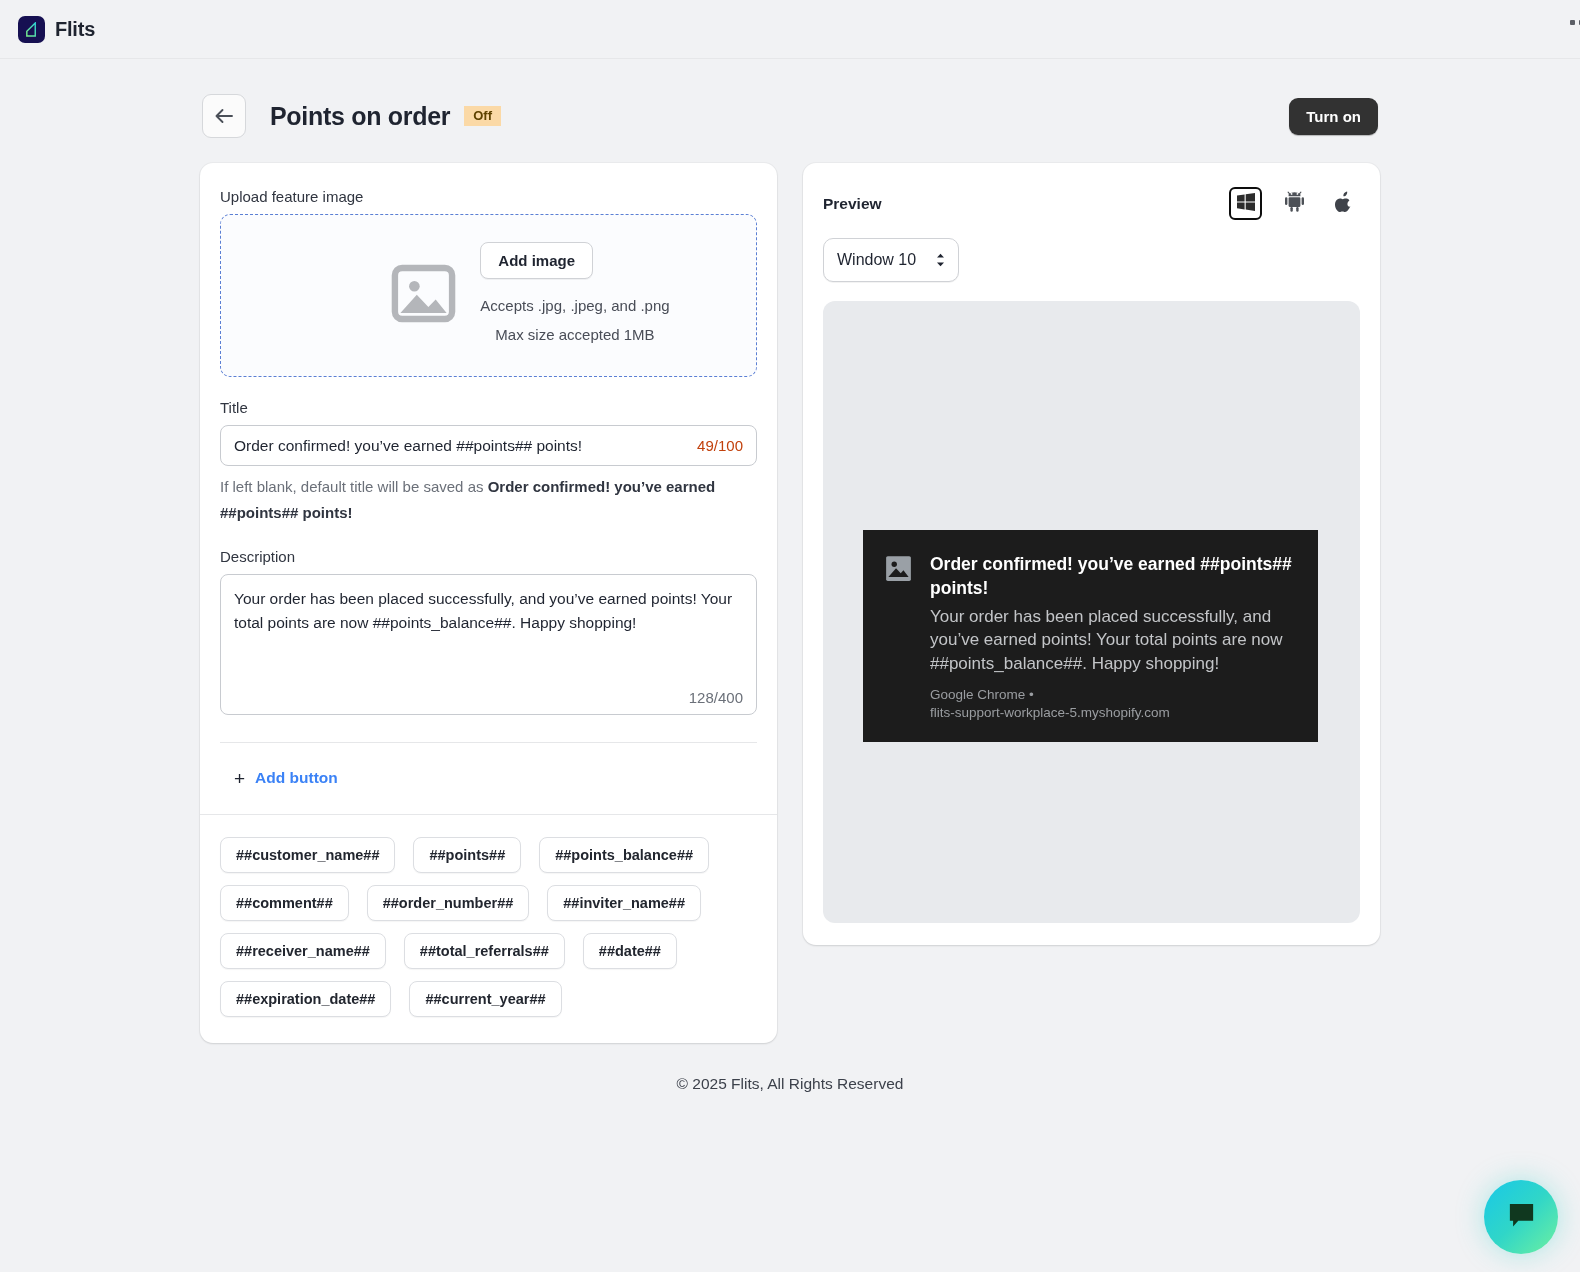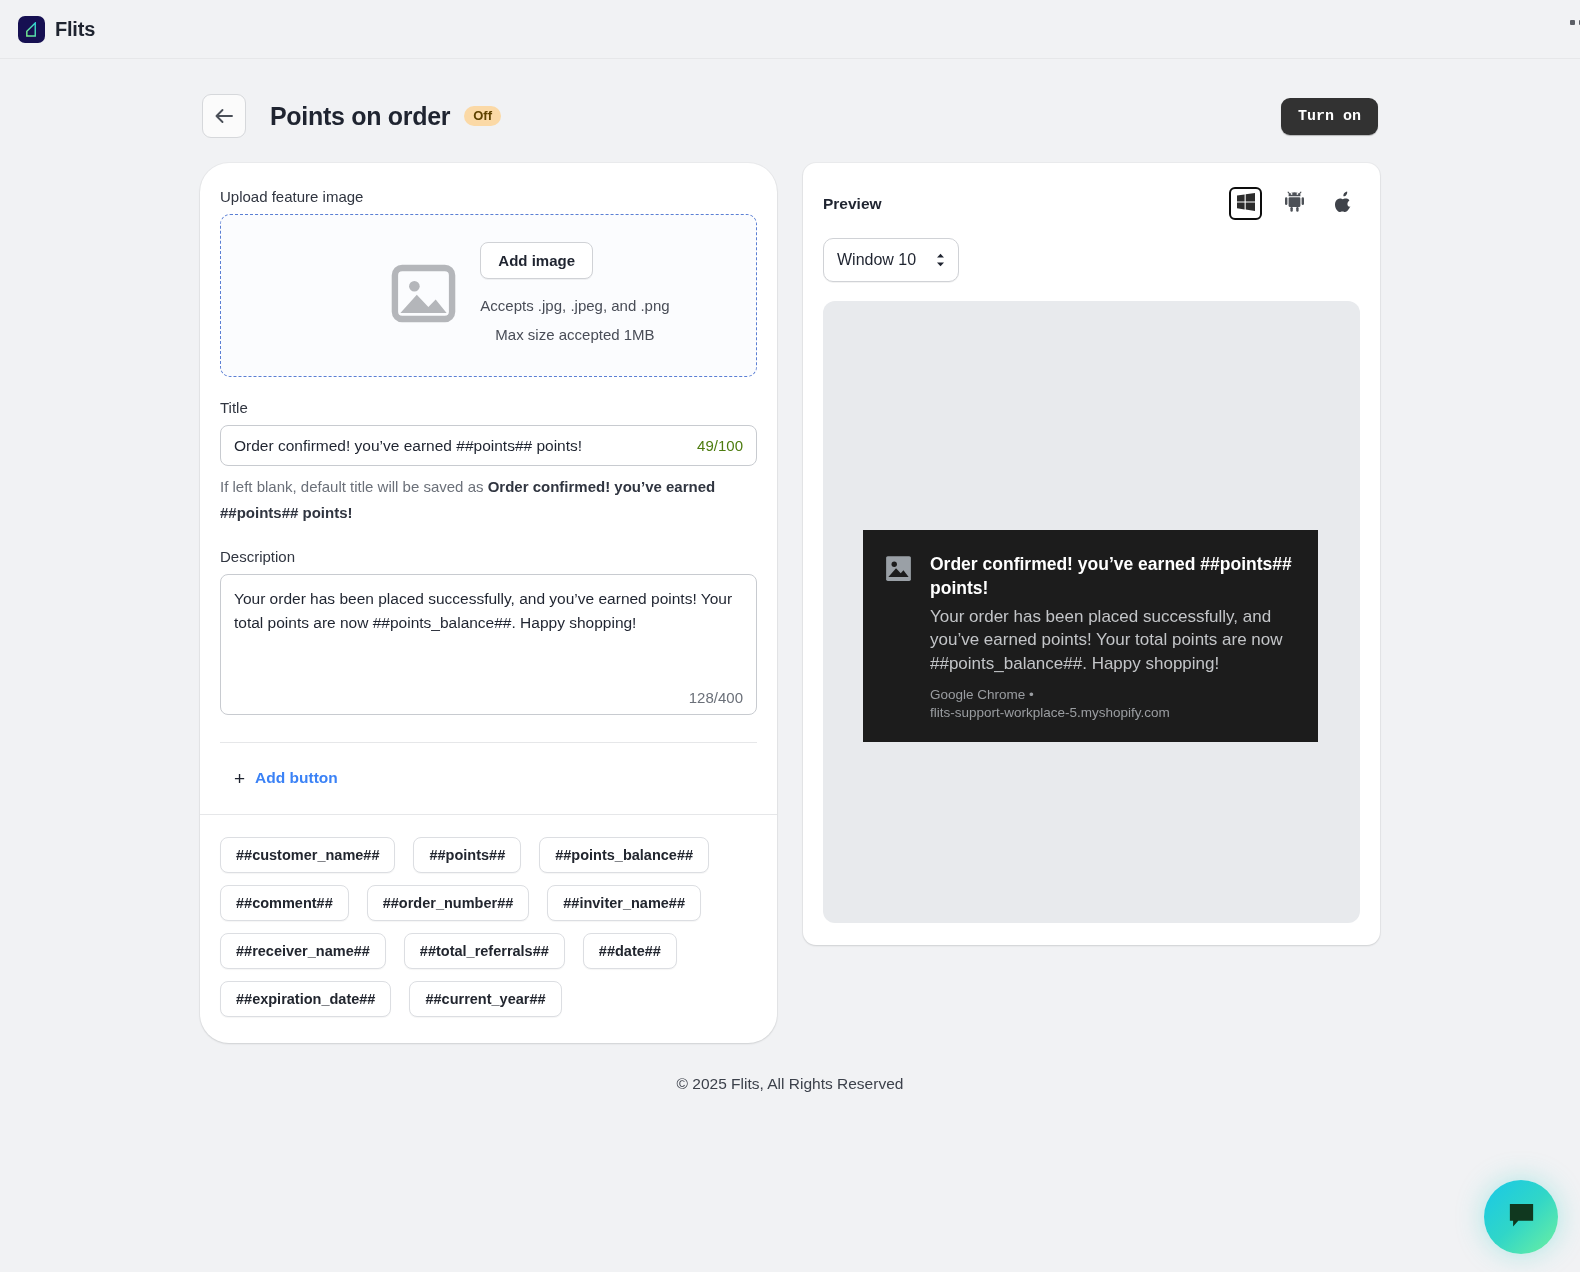--- a/index.html
+++ b/index.html
@@ -73,52 +73,52 @@
     color: #1f2430;
     margin-left: 24px;
     letter-spacing: -0.3px;
   }
   .status-badge {
     margin-left: 14px;
     background: #fbd9a6;
     color: #5e4200;
     font-size: 13px;
     font-weight: 600;
-    border-radius: 10px;
+    border-radius: 0;
     padding: 3px 9px 4px;
     line-height: 1;
   }
   .turn-on-btn {
     margin-left: auto;
     background: #323232;
     color: #ffffff;
     border: none;
     border-radius: 9px;
     font-size: 15px;
     font-weight: 700;
     padding: 10px 17px;
     cursor: pointer;
-    font-family: Liberation Mono, monospace;
+    font-family: Liberation Sans, sans-serif;
     box-shadow: 0 1px 1px rgba(0,0,0,0.25);
   }
 
   
   .columns {
     width: 1180px;
     margin: 18px auto 0;
     display: flex;
     gap: 26px;
     align-items: flex-start;
   }
   .card {
     background: #ffffff;
     border-radius: 13px;
     box-shadow: 0 1px 2px rgba(20,23,28,0.12), 0 0 0 1px rgba(20,23,28,0.03);
   }
-  .left-card { width: 578px; border-radius: 29px; }
+  .left-card { width: 578px; }
   .right-card { width: 578px; }
 
   .left-inner { padding: 25px 20px 0; }
 
   .field-label {
     font-size: 15px;
     color: #303540;
     margin-bottom: 9px;
   }
 
@@ -172,21 +172,21 @@
     border: none;
     outline: none;
     font-size: 15.5px;
     color: #1f2430;
     font-family: "Liberation Sans", sans-serif;
     background: transparent;
   }
   .input-row input::placeholder { color: #8a8e97; }
   .counter {
     font-size: 15px;
-    color: #4d7c0f;
+    color: #c2410c;
     margin-left: 10px;
   }
   .helper {
     font-size: 15px;
     color: #6b7079;
     line-height: 1.72;
     margin-top: 8px;
   }
   .helper b { color: #303540; font-weight: 700; }
 

